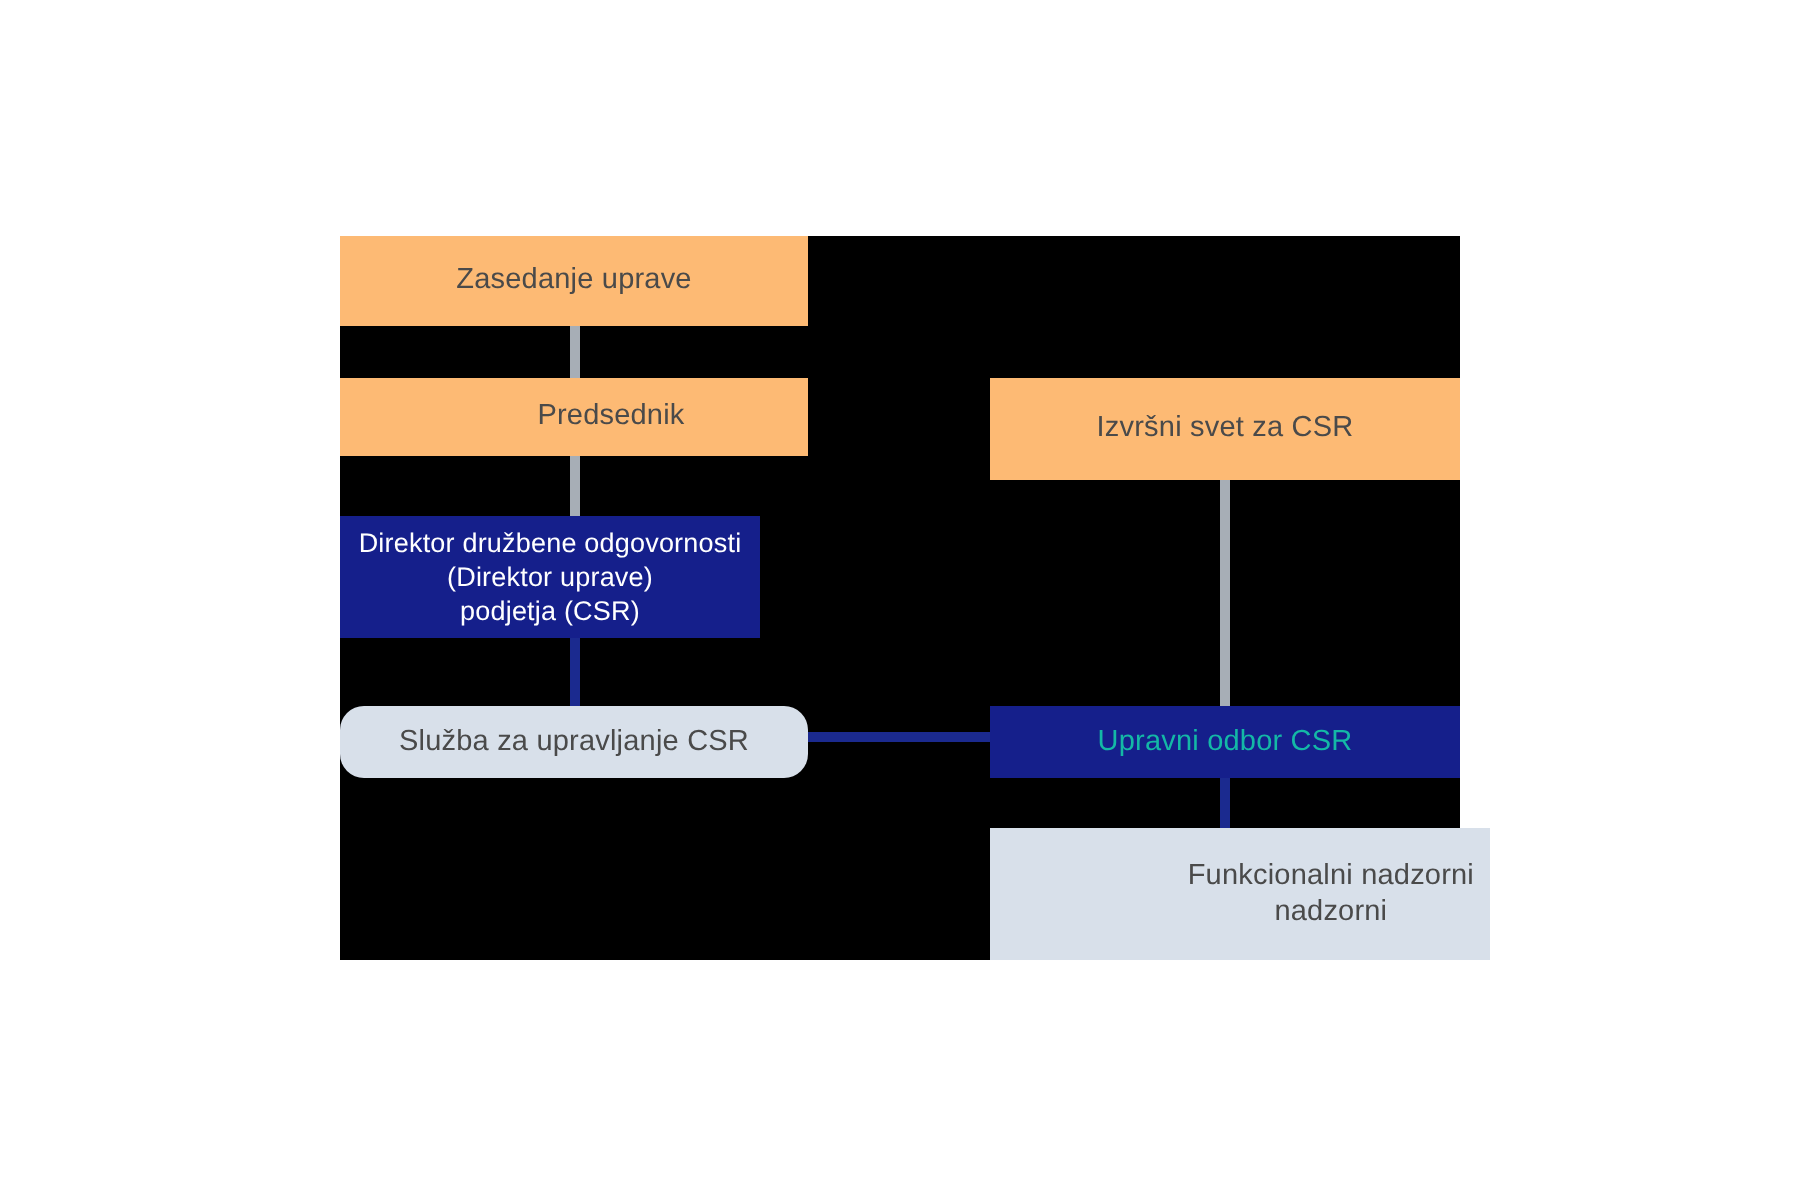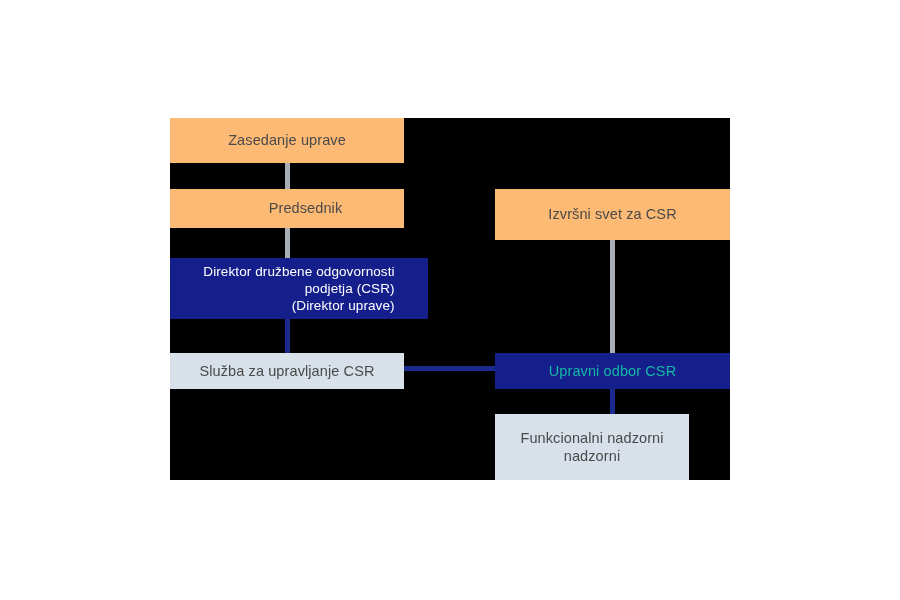--- a/index.html
+++ b/index.html
@@ -84,40 +84,40 @@
   <div class="conn conn-blue" style="left:610px; top:389px; width:5px; height:25px;"></div>
 
   <div class="node node-light" style="left:170px; top:118px; width:234px; height:45px;">
     <span>Zasedanje uprave</span>
   </div>
 
   <div class="node node-light" style="left:170px; top:189px; width:234px; height:39px;padding-left:37px;">
     <span>Predsednik</span>
   </div>
 
-  <div class="node node-dark" style="left:170px; top:258px; width:258px; height:61px;text-align:right;">
+  <div class="node node-dark" style="left:170px; top:258px; width:210px; height:61px;">
     <span>
       <span style="padding:0">Direktor družbene odgovornosti</span>
+      <span style="padding:0">(Direktor uprave)</span>
       <span style="padding:0">podjetja (CSR)</span>
-      <span style="padding:0">(Direktor uprave)</span>
     </span>
   </div>
 
-  <div class="node node-lightblue" style="left:170px; top:353px; width:234px; height:36px;">
+  <div class="node node-lightblue" style="left:170px; top:353px; width:234px; height:36px;border-radius:12px;">
     <span>Služba za upravljanje CSR</span>
   </div>
 
   <div class="node node-light" style="left:495px; top:189px; width:235px; height:51px;justify-content:center;">
     <span>Izvršni svet za CSR</span>
   </div>
 
   <div class="node node-dark-single" style="left:495px; top:353px; width:235px; height:36px;">
     <span>Upravni odbor CSR</span>
   </div>
 
-  <div class="node node-lightblue" style="left:495px; top:414px; width:194px; height:66px;">
+  <div class="node node-lightblue" style="left:495px; top:414px; width:250px; height:66px;justify-content:flex-end;">
     <span>
       <span style="padding:0">Funkcionalni nadzorni</span>
       <span style="padding:0">nadzorni</span>
     </span>
   </div>
 
 </div>
 
 </body></html>

